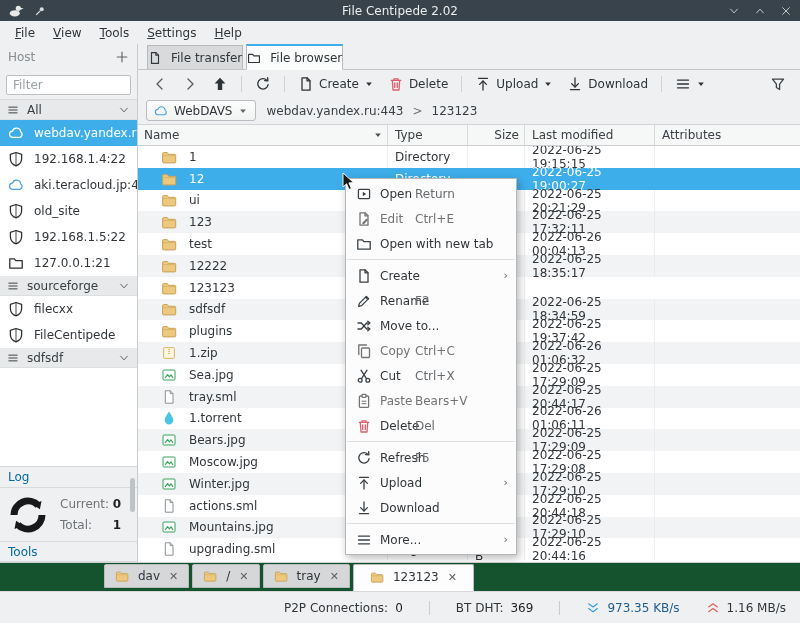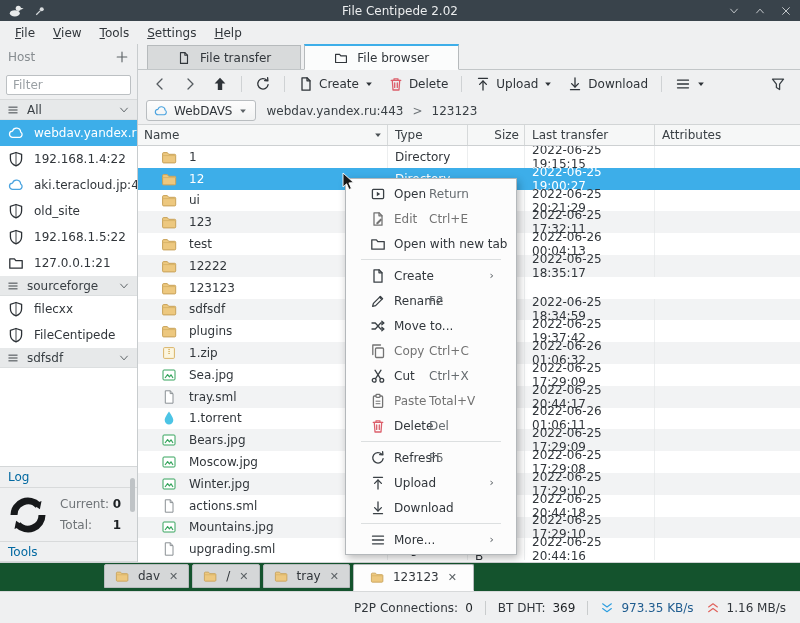--- a/index.html
+++ b/index.html
@@ -22,21 +22,21 @@
   .menubar{height:23px;display:flex;align-items:center;padding:0 6px;background:#eff0f1}
   .menubar .mitem{padding:19px 9px;cursor:default}
   .mn{text-decoration:underline}
 
   
   .subheader{height:26px;display:flex}
   .host-head{width:138px;border-right:1px solid #c8cccе;border-right:1px solid #c8ccce;
              display:flex;align-items:center;padding:0 8px;color:#878d91}
   .host-head .plus{margin-left:auto;color:#5c6266}
   .main-tabs{flex:1;display:flex;align-items:flex-end;padding-left:9px;border-bottom:1px solid #c2c6c8}
-  .mtab{display:flex;align-items:center;gap:9px;padding:0 29px;height:24px;margin-top:2px;
+  .mtab{display:flex;align-items:center;gap:9px;padding:0 0;height:24px;margin-top:2px;
         background:#d8dadb;border:1px solid #b6babc;border-bottom:none;margin-right:3px}
   .mtab.active{background:#fbfcfc;border-top:2px solid var(--accent);height:26px;margin-top:0;
         margin-bottom:-1px;border-bottom:1px solid #fbfcfc}
 
   
   .content{display:flex;height:492px}
   .sidebar{width:138px;border-right:1px solid #c8ccce;display:flex;flex-direction:column;position:relative}
   .filter-wrap{padding:5px 6px 4px 6px}
   .filter-wrap input{width:100%;height:20px;border:1px solid #bcc0c3;border-radius:2px;background:#fff;
         padding:0 6px;font:inherit;color:#31363b;outline:none}
@@ -96,32 +96,32 @@
   .frow.sel .cell{border-right-color:transparent}
 
   
   .btabs{height:29px;border-top:1px solid #cfd2d4;display:flex;align-items:center;padding-left:104px;background:#14532d}
   .btab{display:flex;align-items:center;gap:9px;height:24px;padding:0 10px;margin-right:3px;margin-bottom:2px;
         background:#d5d7d8;border:1px solid #b9bdbf;border-radius:2px 2px 0 0}
   .btab.active{background:#fdfdfd;height:27px;margin-bottom:0;border-bottom:1px solid #fdfdfd;padding:0 16px}
   .btab .x{color:#5c6266;font-size:11px}
 
   
-  .statusbar{height:32px;display:flex;align-items:center;justify-content:flex-end;gap:12px;
+  .statusbar{height:32px;display:flex;align-items:center;justify-content:flex-end;gap:26px;
              padding-right:14px;border-top:1px solid #d7d9da}
   .ssep{width:1px;height:14px;background:#c9cccd}
   .sgrp{display:flex;align-items:center;gap:7px}
   .sgrp .val{color:#1d2124}
   .spd-down .ic{color:var(--down)}
   .spd-down .txt{color:#1f5c8f}
   .spd-up .ic{color:var(--up)}
 
   
   .cmenu{position:absolute;left:345px;top:178px;width:172px;background:#fcfcfc;
-         border:1px solid #b4b8bb;box-shadow:2px 3px 8px rgba(0,0,0,.28);padding:2px 14px;z-index:50}
+         border:1px solid #b4b8bb;box-shadow:2px 3px 8px rgba(0,0,0,.28);padding:2px 0;z-index:50}
   .citem{height:25px;display:flex;align-items:center;padding:0 8px 0 10px;position:relative}
   .citem .mic{color:#3a4045;margin-right:8px}
   .citem .mlabel{white-space:nowrap}
   .citem .msc{position:absolute;left:69px;top:0;height:25px;display:flex;align-items:center;color:#666c70}
   .citem .subarrow{margin-left:auto;color:#5c6266;font-size:11px}
   .citem.disabled,.citem.disabled .mic,.citem.disabled .msc{color:#737373}
   .citem .mic.redic{color:var(--red)}
   .csep{height:1px;background:#dcdfe0;margin:3px 1px}
 
   .cursor{position:absolute;left:342px;top:172px;z-index:60;pointer-events:none}
@@ -477,21 +477,21 @@
       <span class="th name">
         <span>Name</span>
         <span class="sort ic ic10">
             <svg viewBox="0 0 16 16">
               <path d="M3.5 5.5 h9 L8 11Z" fill="currentColor"></path>
             </svg>
           </span>
       </span>
       <span class="th type">Type</span>
       <span class="th size">Size</span>
-      <span class="th mod">Last transfer</span>
+      <span class="th mod">Last modified</span>
       <span class="th attr">Attributes</span>
     </div>
     <div class="rows" id="file-rows">
         <div class="frow">
           <span class="cell name">
             <span class="ic">
               <svg viewBox="0 0 16 16">
                 <path d="M1.6 4.6 c0-.6.4-1 1-1 h3.7 l1.4 1.7 h6 c.6 0 1 .4 1 1 v6.6 c0 .6-.4 1-1 1 H2.6 c-.6 0-1-.4-1-1 Z" fill="#edc87f" stroke="#c8a259"></path>
                 <path d="M1.6 6.6 h12.9" stroke="#d9b468" fill="none"></path>
               </svg>
@@ -933,21 +933,21 @@
     </div>
     <div class="citem disabled">
       <span class="ic mic">
         <svg viewBox="0 0 16 16" stroke="currentColor" fill="none" stroke-width="1.3" stroke-linecap="round" stroke-linejoin="round">
           <rect x="3.4" y="3" width="9.2" height="11.4" rx="1"></rect>
           <rect x="6" y="1.4" width="4" height="3" rx=".8" fill="#fcfcfc"></rect>
           <path d="M6 8.2 h4 M6 10.7 h4" stroke-width="1"></path>
         </svg>
       </span>
       <span class="mlabel">Paste</span>
-      <span class="msc">Total+V</span>
+      <span class="msc">Bears+V</span>
     </div>
     <div class="citem">
       <span class="ic mic redic">
         <svg viewBox="0 0 16 16" stroke="currentColor" fill="none" stroke-width="1.3" stroke-linecap="round" stroke-linejoin="round">
           <path d="M3.2 4.3 h9.6"></path>
           <path d="M6 4.3 V2.8 h4 v1.5"></path>
           <path d="M4.3 4.3 l.7 9.7 h6 l.7-9.7"></path>
           <path d="M6.7 6.8 v4.6 M9.3 6.8 v4.6"></path>
         </svg>
       </span>

